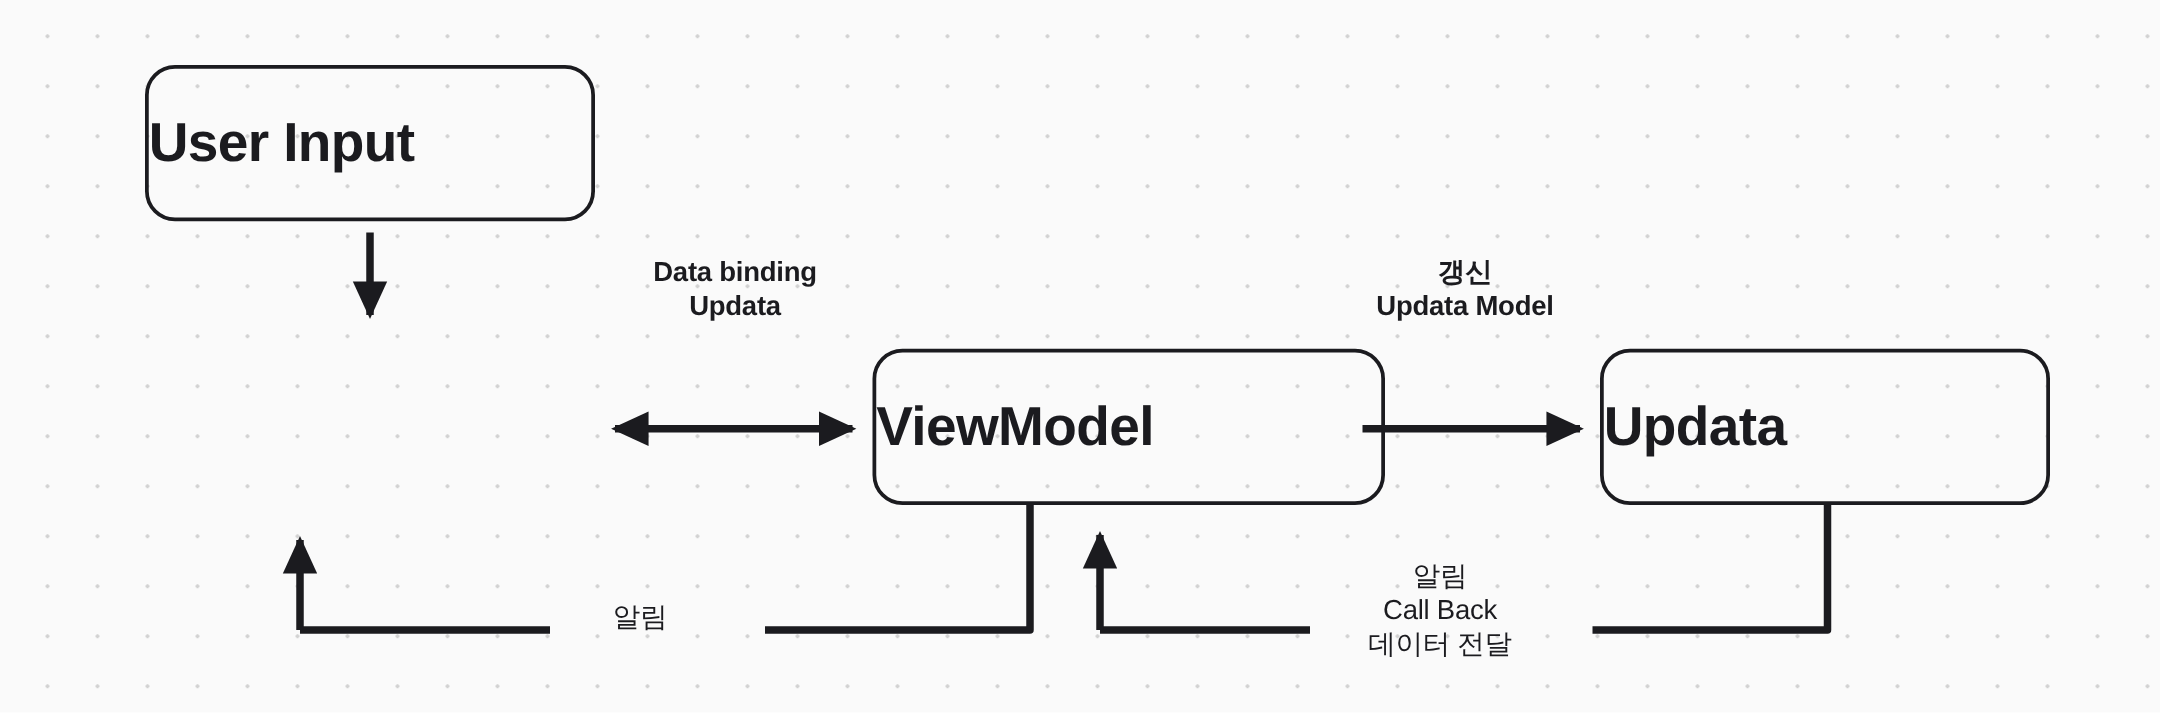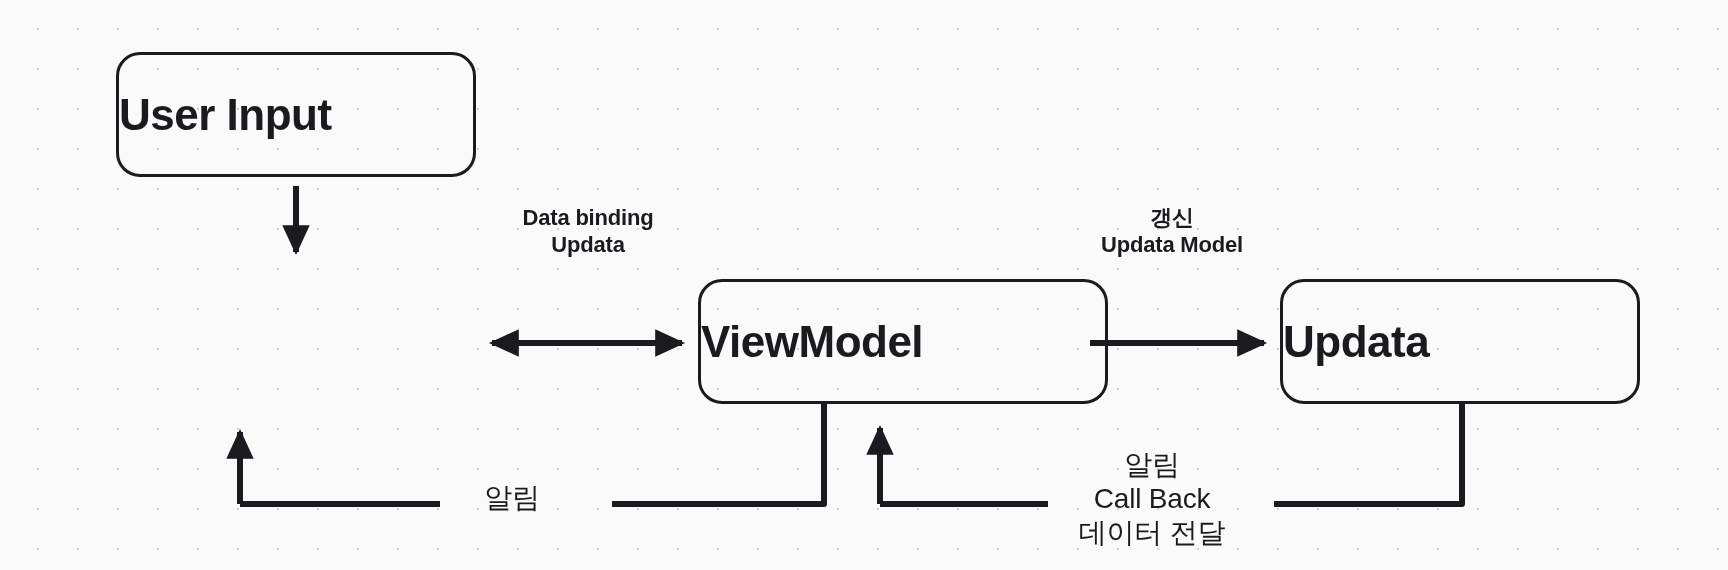--- a/index.html
+++ b/index.html
@@ -49,21 +49,21 @@
   #node-model      { left: 1280px; top: 279px; width: 360px; height: 125px; }
 
   .edge-label {
     position: absolute;
     color: #1b1b1f;
     text-align: center;
     line-height: 1.22;
     white-space: pre;
   }
   .edge-label.bold { font-weight: bold; font-size: 22px; letter-spacing: -0.2px; }
-  .edge-label.plain { font-weight: normal; font-size: 28px; letter-spacing: -0.2px; }
+  .edge-label.plain { font-weight: normal; font-size: 22px; letter-spacing: -0.2px; }
 
   #label-data-binding { left: 498px; top: 205px; width: 180px; }
   #label-update-model { left: 1062px; top: 205px; width: 220px; }
   #label-notify-view  { left: 472px; top: 481px; width: 80px; }
   #label-callback     { left: 1052px; top: 448px; width: 200px; }
 </style>
 </head>
 <body>
 
 <div id="canvas">

